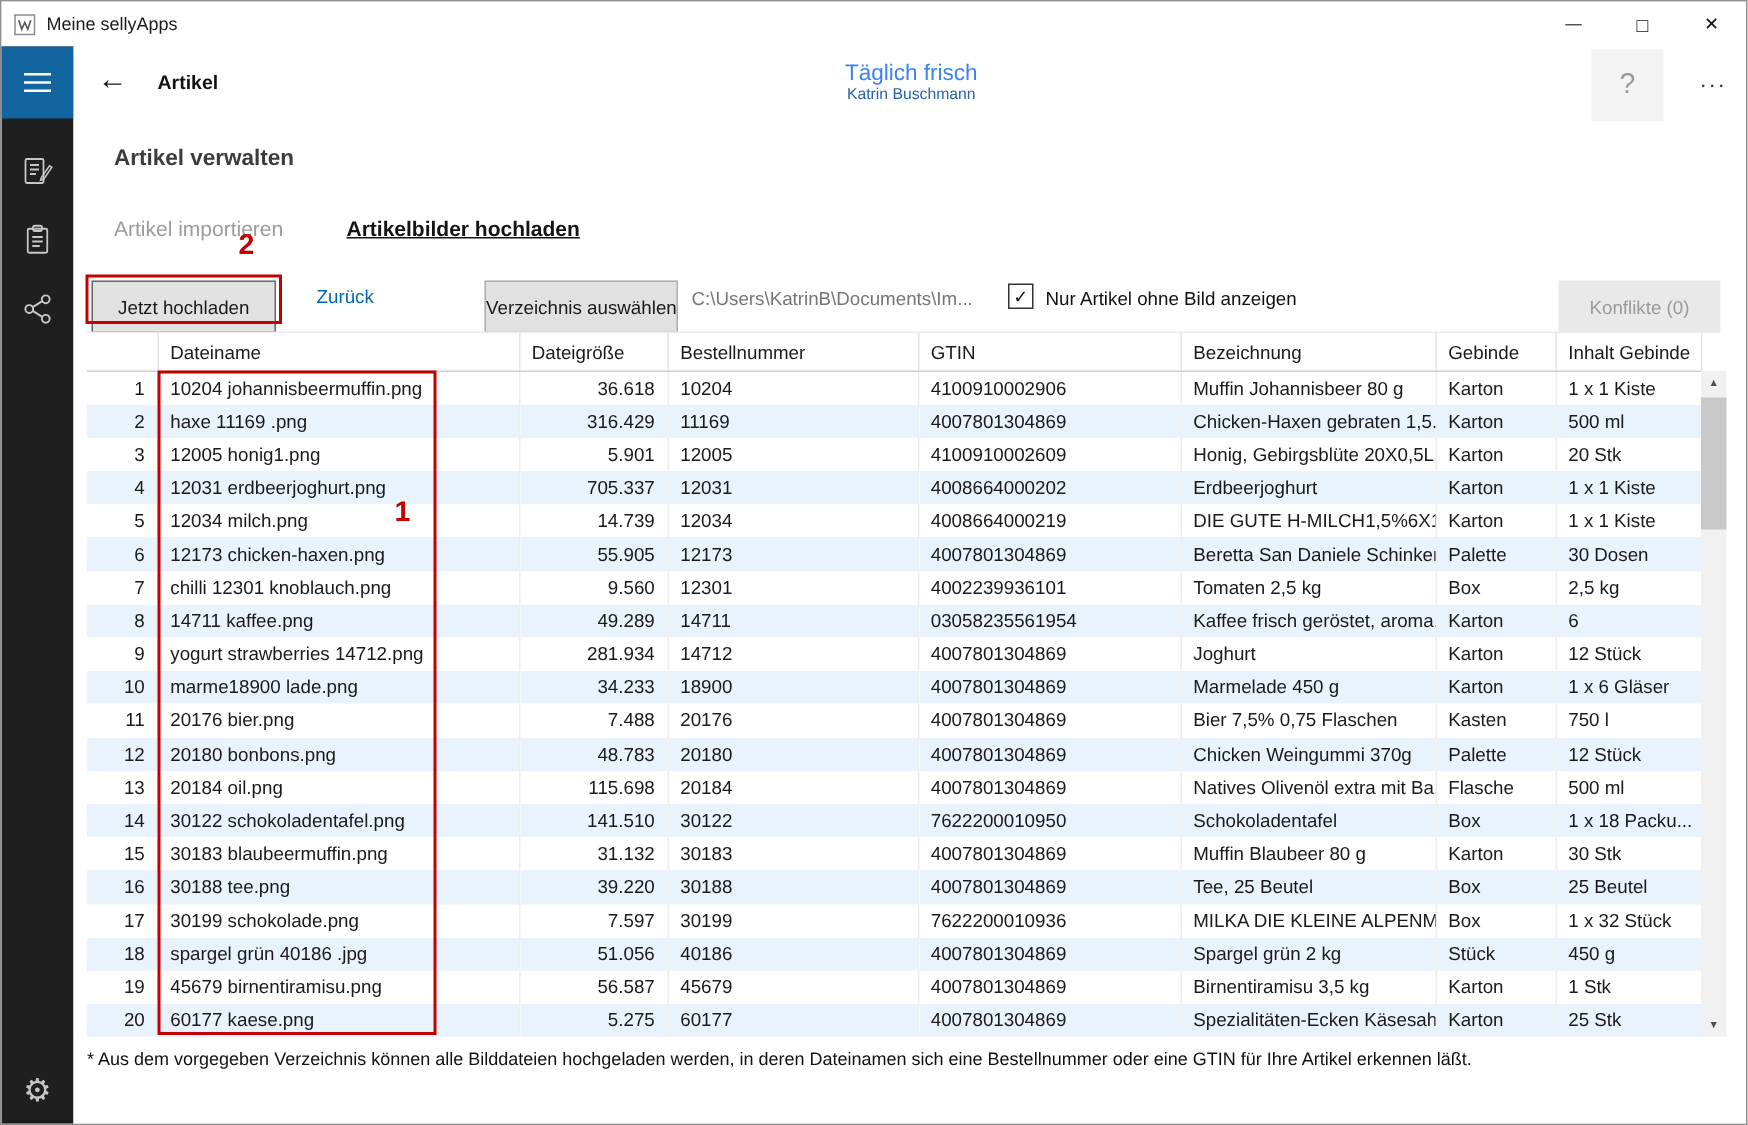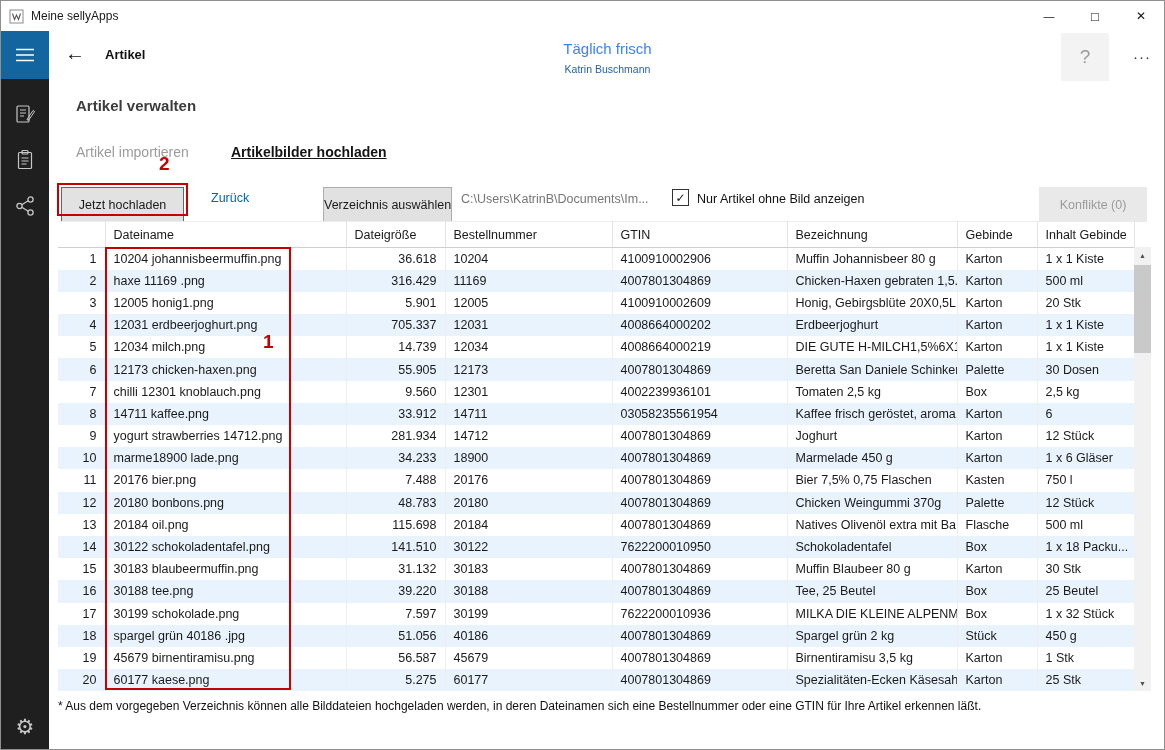--- a/index.html
+++ b/index.html
@@ -18,21 +18,21 @@
   .side-btn.menu { background: #12659f; }
   .side-btn.mid { height: 46px; }
   .side-gear { position: absolute; bottom: 4px; left: 0; width: 48px; height: 40px; display: flex; align-items: center; justify-content: center; color: #c6c6c6; font-size: 21px; background: none; border: none; }
 
   
   .content { position: absolute; left: 48px; top: 30px; width: 1117px; height: 720px; background: #fff; }
   .back-btn { position: absolute; left: 16px; top: 11px; font-size: 20px; color: #111; background: none; border: none; font-family: inherit; }
   .page-title { position: absolute; left: 56px; top: 16px; font-size: 13px; font-weight: 700; color: #111; }
   .center-head { position: absolute; left: 0; right: 0; top: 9px; text-align: center; }
   .store { font-size: 15px; color: #3b82f6; }
-  .user { font-size: 10.5px; color: #2563a8; margin-top: 6px; }
+  .user { font-size: 10.5px; color: #2563a8; margin-top: 0; }
   .help-btn { position: absolute; right: 57px; top: 2px; width: 48px; height: 48px; background: #f3f3f3; border: none; color: #9a9a9a; font-size: 19px; font-family: inherit; }
   .more-btn { position: absolute; right: 6px; top: 13px; width: 36px; height: 24px; background: none; border: none; font-size: 15px; color: #333; letter-spacing: 1px; font-family: inherit; }
 
   .section-title { position: absolute; left: 27px; top: 66px; font-size: 15px; font-weight: 700; color: #3c3c3c; }
   .tab { position: absolute; top: 113px; font-size: 14px; background: none; border: none; font-family: inherit; white-space: nowrap; }
   .tab-import { left: 27px; color: #9b9b9b; }
   .tab-upload { left: 182px; color: #141414; font-weight: 700; text-decoration: underline; }
 
   
   .btn { position: absolute; height: 35px; font-size: 12.5px; font-family: inherit; color: #1a1a1a; white-space: nowrap; }
@@ -254,21 +254,21 @@
               <td class="num">9.560</td>
               <td>12301</td>
               <td>4002239936101</td>
               <td>Tomaten 2,5 kg</td>
               <td>Box</td>
               <td>2,5 kg</td>
             </tr>
             <tr class="alt">
               <td class="num">8</td>
               <td>14711 kaffee.png</td>
-              <td class="num">33.912</td>
+              <td class="num">49.289</td>
               <td>14711</td>
               <td>03058235561954</td>
               <td>Kaffee frisch geröstet, aroma...</td>
               <td>Karton</td>
               <td>6</td>
             </tr>
             <tr>
               <td class="num">9</td>
               <td>yogurt strawberries 14712.png</td>
               <td class="num">281.934</td>

